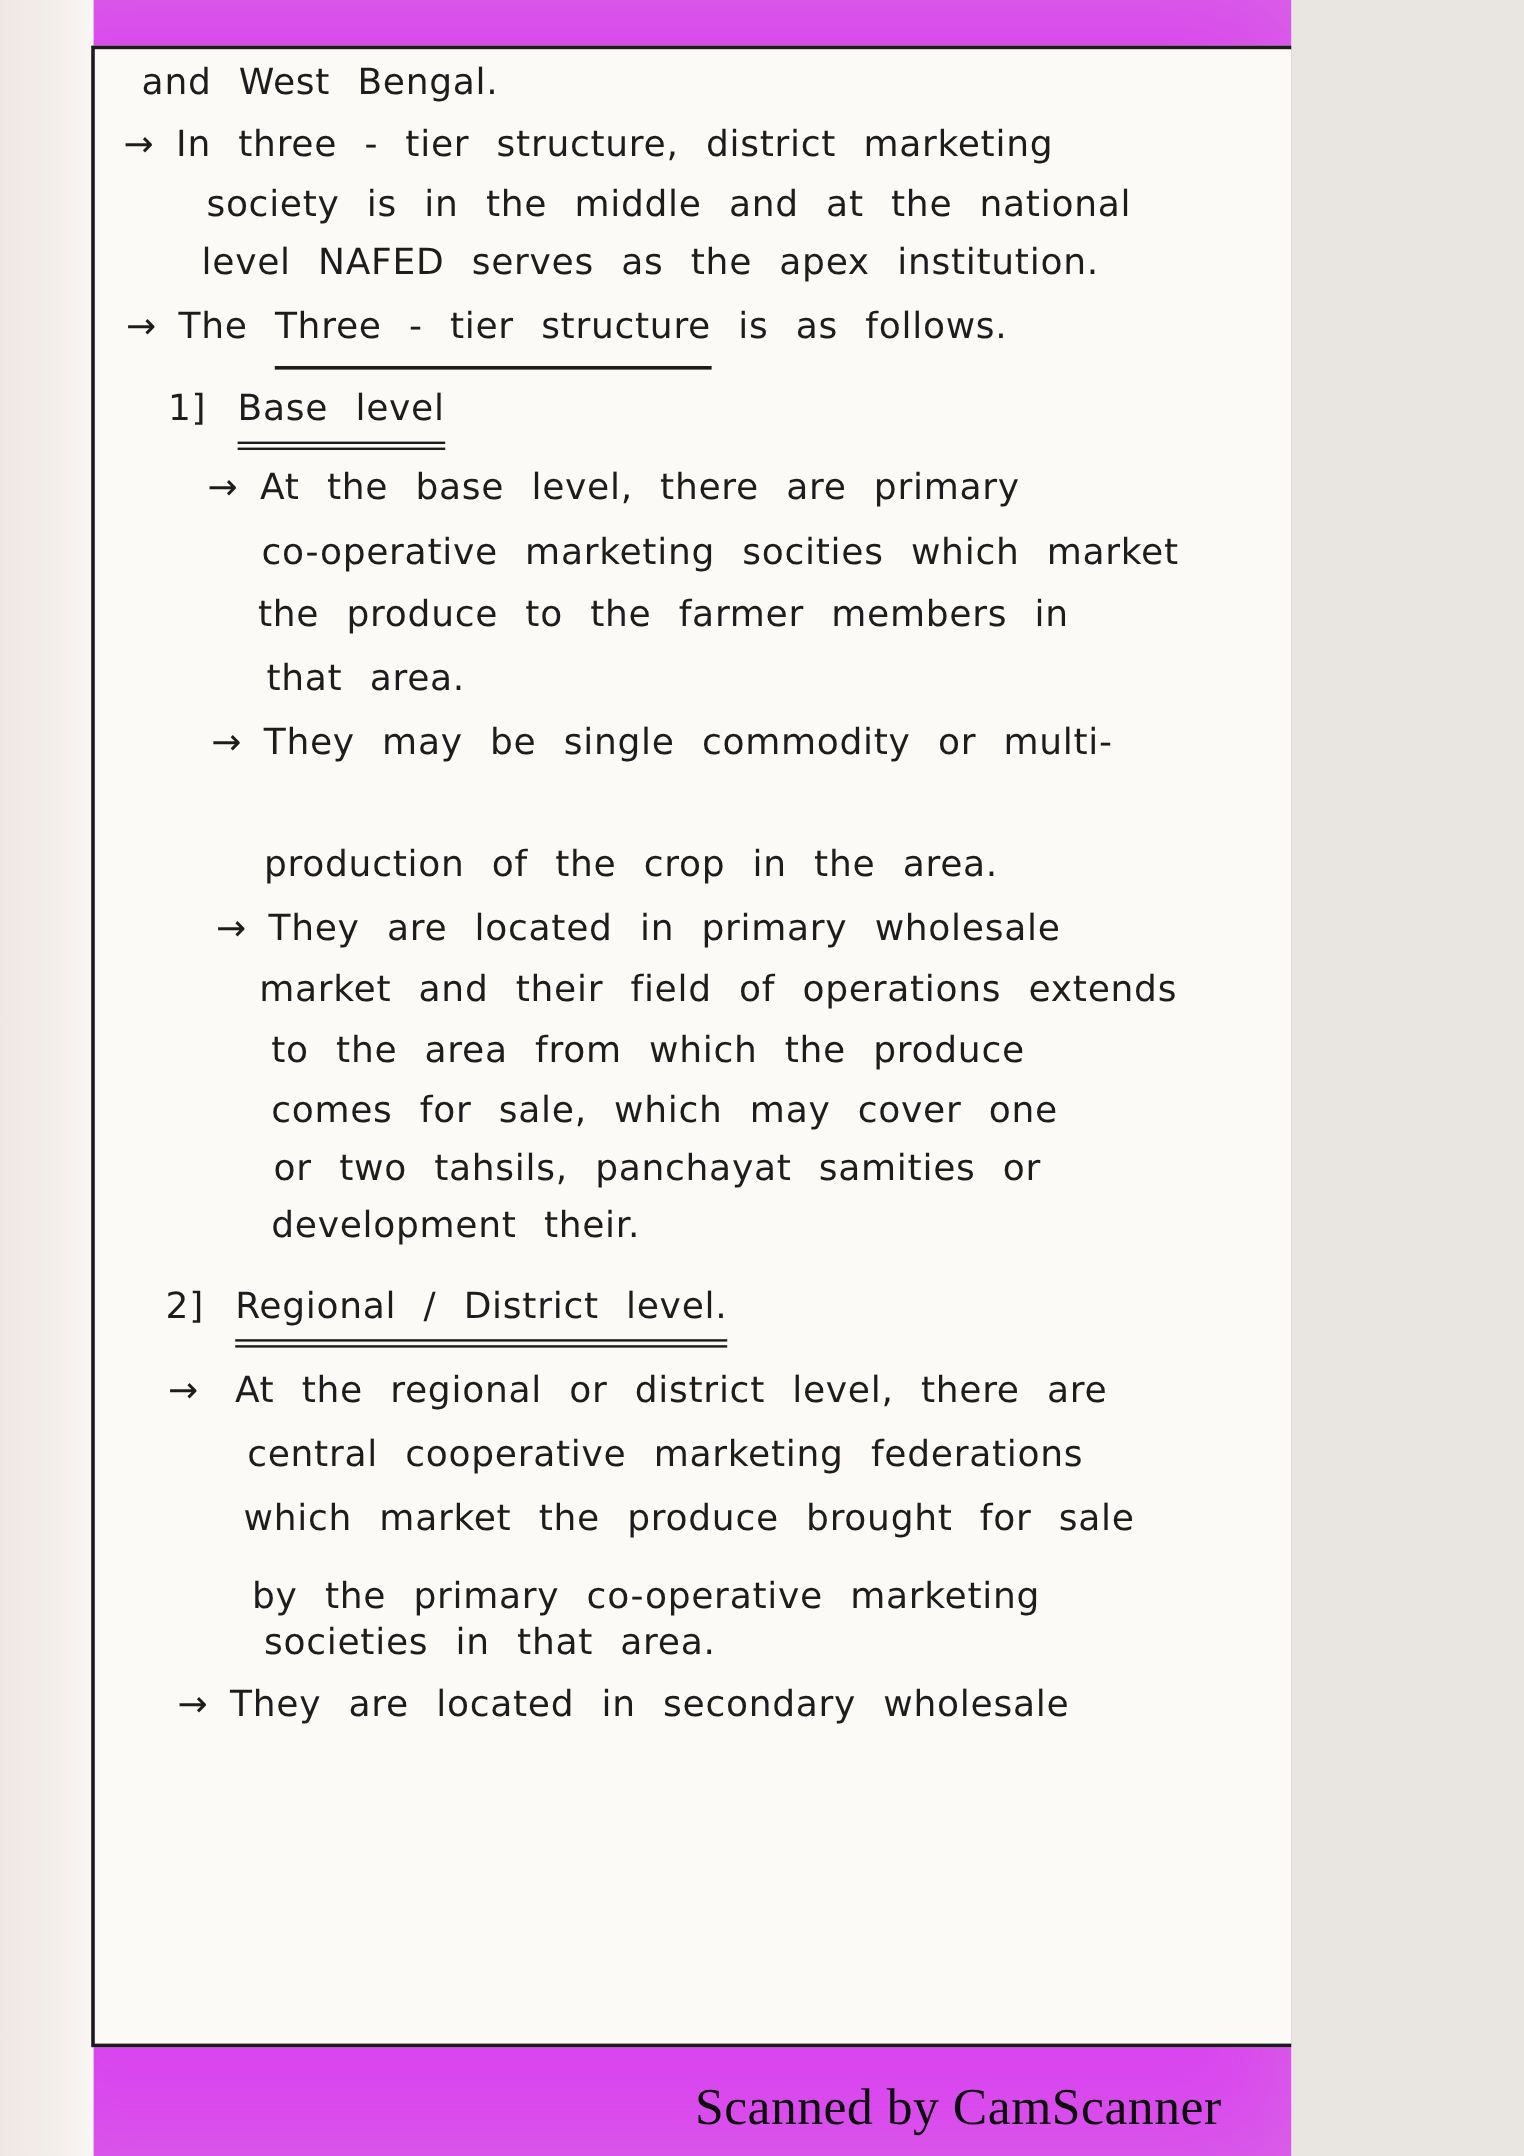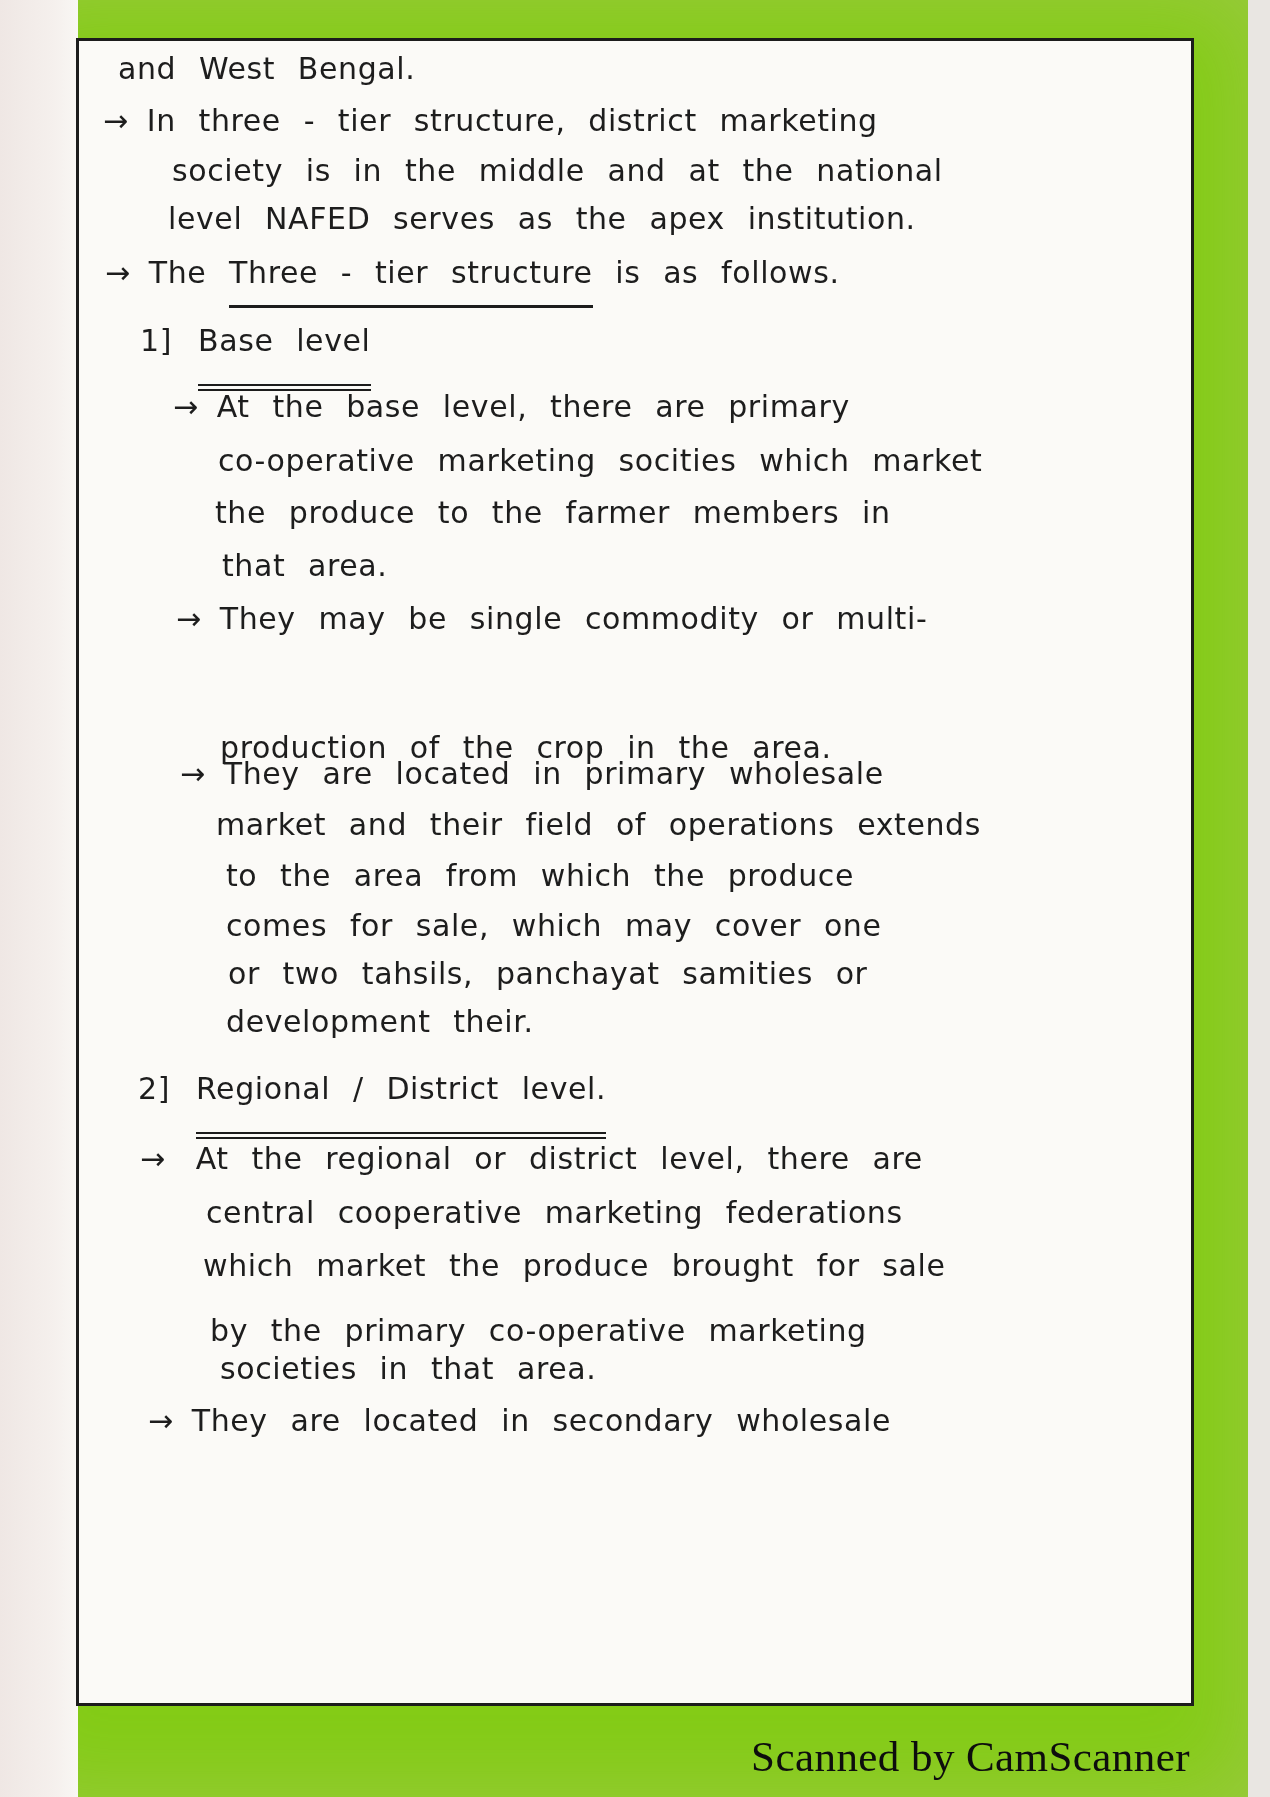--- a/index.html
+++ b/index.html
@@ -1,19 +1,19 @@
 <!DOCTYPE html>
 <html><head>
 <meta charset="utf-8">
 <style>
   html,body{margin:0;padding:0;background:#e9e6e2;}
   .page{
     position:relative;
-    width:1248px;height:1797px;
-    background:#84cc16;
+    width:1076px;height:1797px;
+    background:#d946ef;
     overflow:hidden;
     font-family:"DejaVu Sans",sans-serif;
     color:#1d1d1d;
     box-shadow:inset 0 0 90px rgba(225,195,195,0.25);
   }
   .margin-strip{
     position:absolute;left:0;top:0;width:78px;height:100%;
     background:linear-gradient(90deg,#efe7e4 0%,#f5f0ed 70%,#f9f7f4 100%);
   }
   .sheet{
@@ -25,21 +25,21 @@
   .line{
     position:absolute;
     white-space:nowrap;
     font-size:30px;line-height:42px;
     word-spacing:0.42em;
     letter-spacing:0.02em;
   }
   .marker{display:inline-block;margin-right:18px;word-spacing:0;}
   .num{display:inline-block;margin-right:26px;}
   .u{border-bottom:3px solid #1c1c1c;padding-bottom:15px;}
-  .h{display:inline-block;border-bottom:7px double #1c1c1c;padding-bottom:22px;}
+  .h{display:inline-block;border-bottom:7px double #1c1c1c;padding-bottom:6px;}
   .footer{
     position:absolute;top:1732px;right:58px;
     font-family:"Liberation Serif",serif;
     font-size:43px;color:#0d0d0d;
     letter-spacing:0.01em;
   }
 </style>
 </head>
 <body>
 
@@ -78,21 +78,21 @@
   <div class="line" style="top:492px;left:215px">
     <span>the produce to the farmer members in</span>
   </div>
   <div class="line" style="top:545px;left:222px">
     <span>that area.</span>
   </div>
 
   <div class="line" style="top:598px;left:176px">
     <span class="marker">→</span><span>They may be single commodity or multi-</span>
   </div>
-  <div class="line" style="top:727px;left:220px">
+  <div class="line" style="top:700px;left:220px">
     <span>production of the crop in the area.</span>
   </div>
 
   <div class="line" style="top:753px;left:180px">
     <span class="marker">→</span><span>They are located in primary wholesale</span>
   </div>
   <div class="line" style="top:804px;left:216px">
     <span>market and their field of operations extends</span>
   </div>
   <div class="line" style="top:855px;left:226px">

